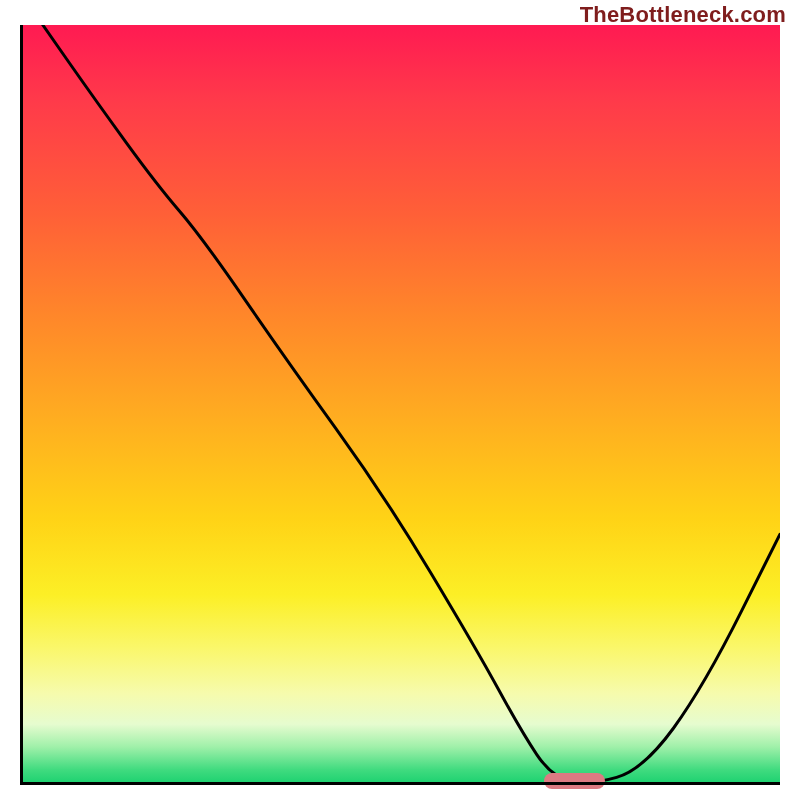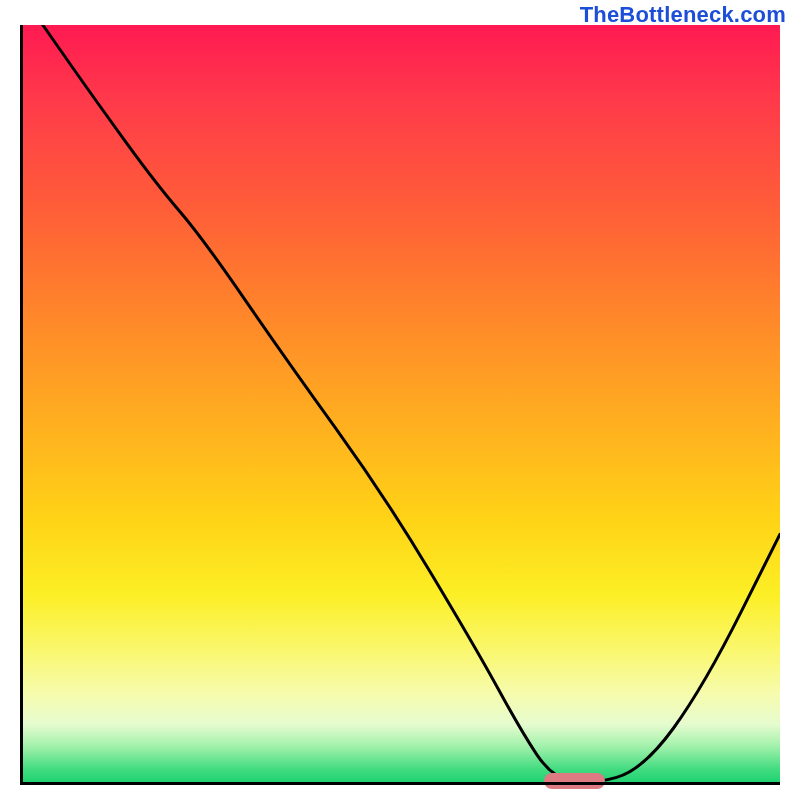--- a/index.html
+++ b/index.html
@@ -15,21 +15,21 @@
     position: relative;
     width: 800px;
     height: 800px;
   }
   .watermark {
     position: absolute;
     top: 2px;
     right: 14px;
     font-size: 22px;
     font-weight: 600;
-    color: #1d4ed8;
+    color: #7f1d1d;
     letter-spacing: 0.2px;
   }
   .plot-area {
     position: absolute;
     left: 20px;
     top: 25px;
     width: 760px;
     height: 760px;
   }
   .gradient-bg {

